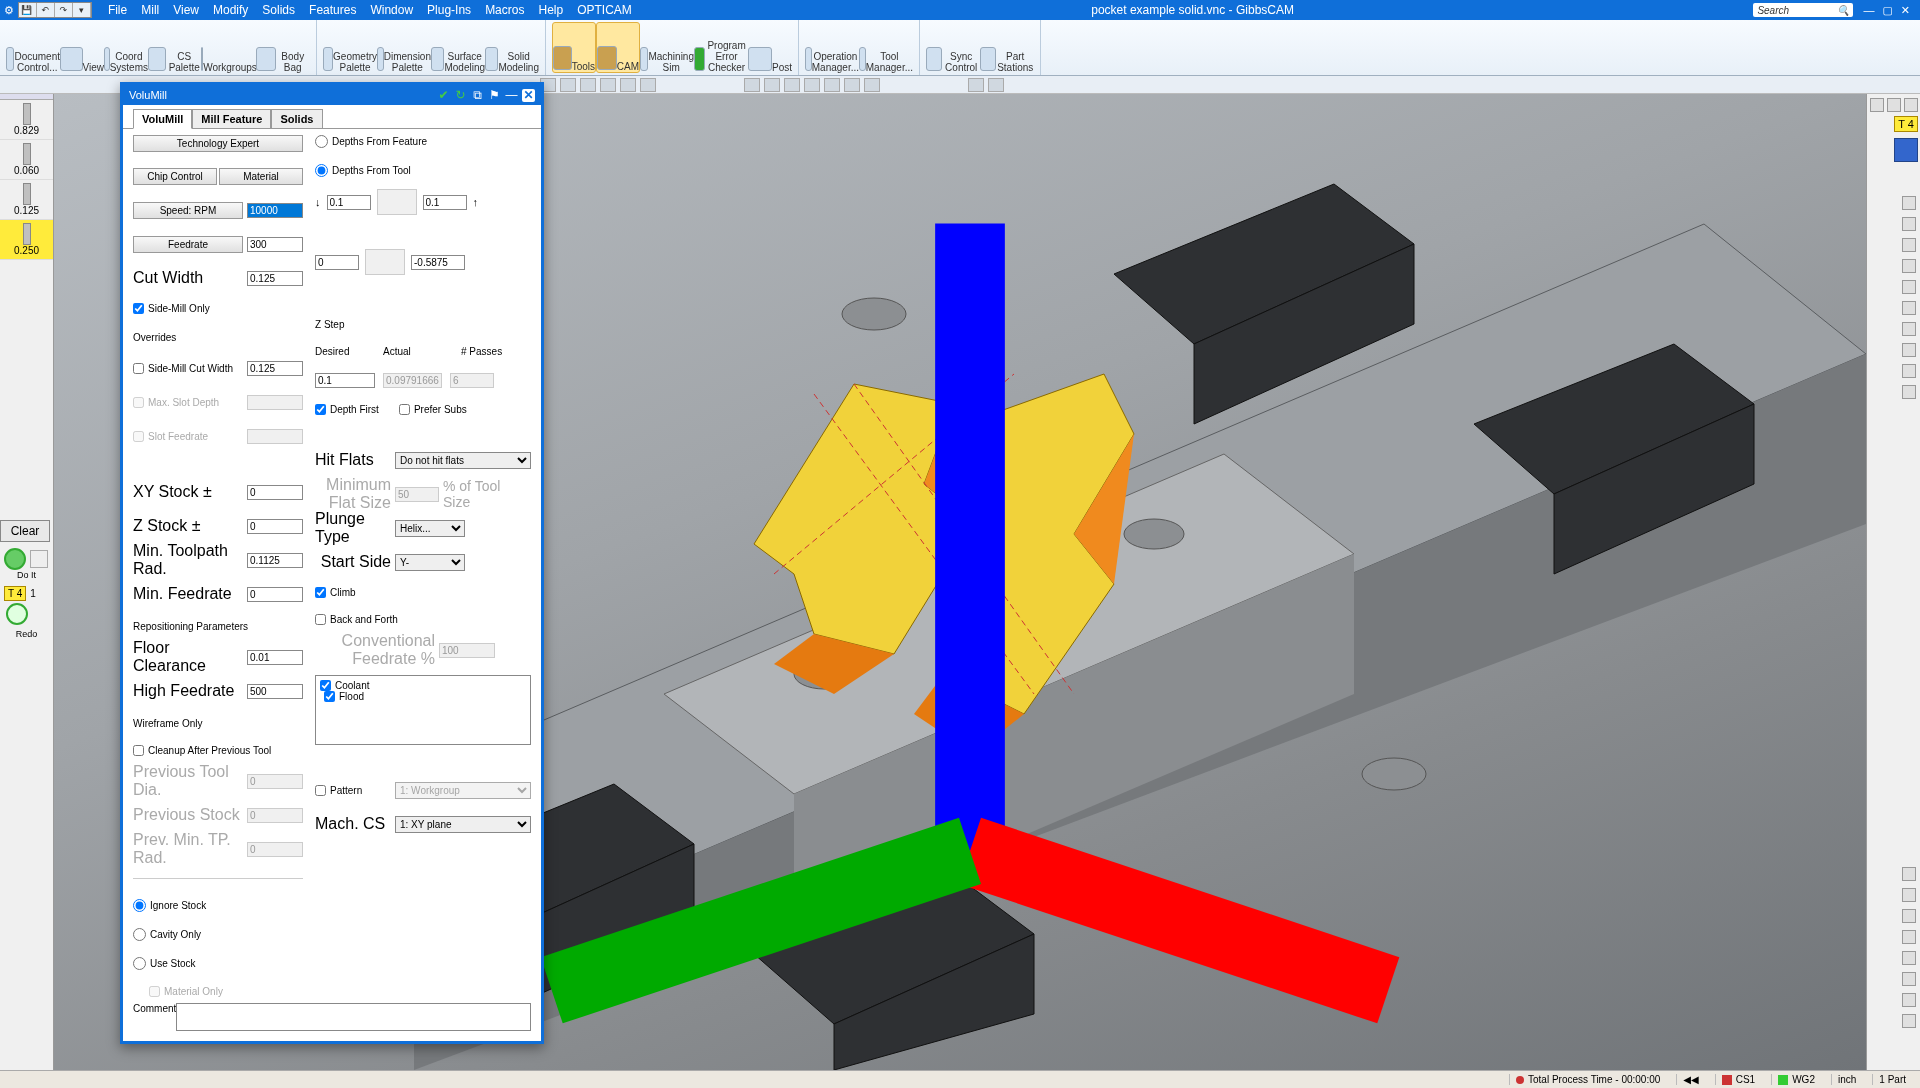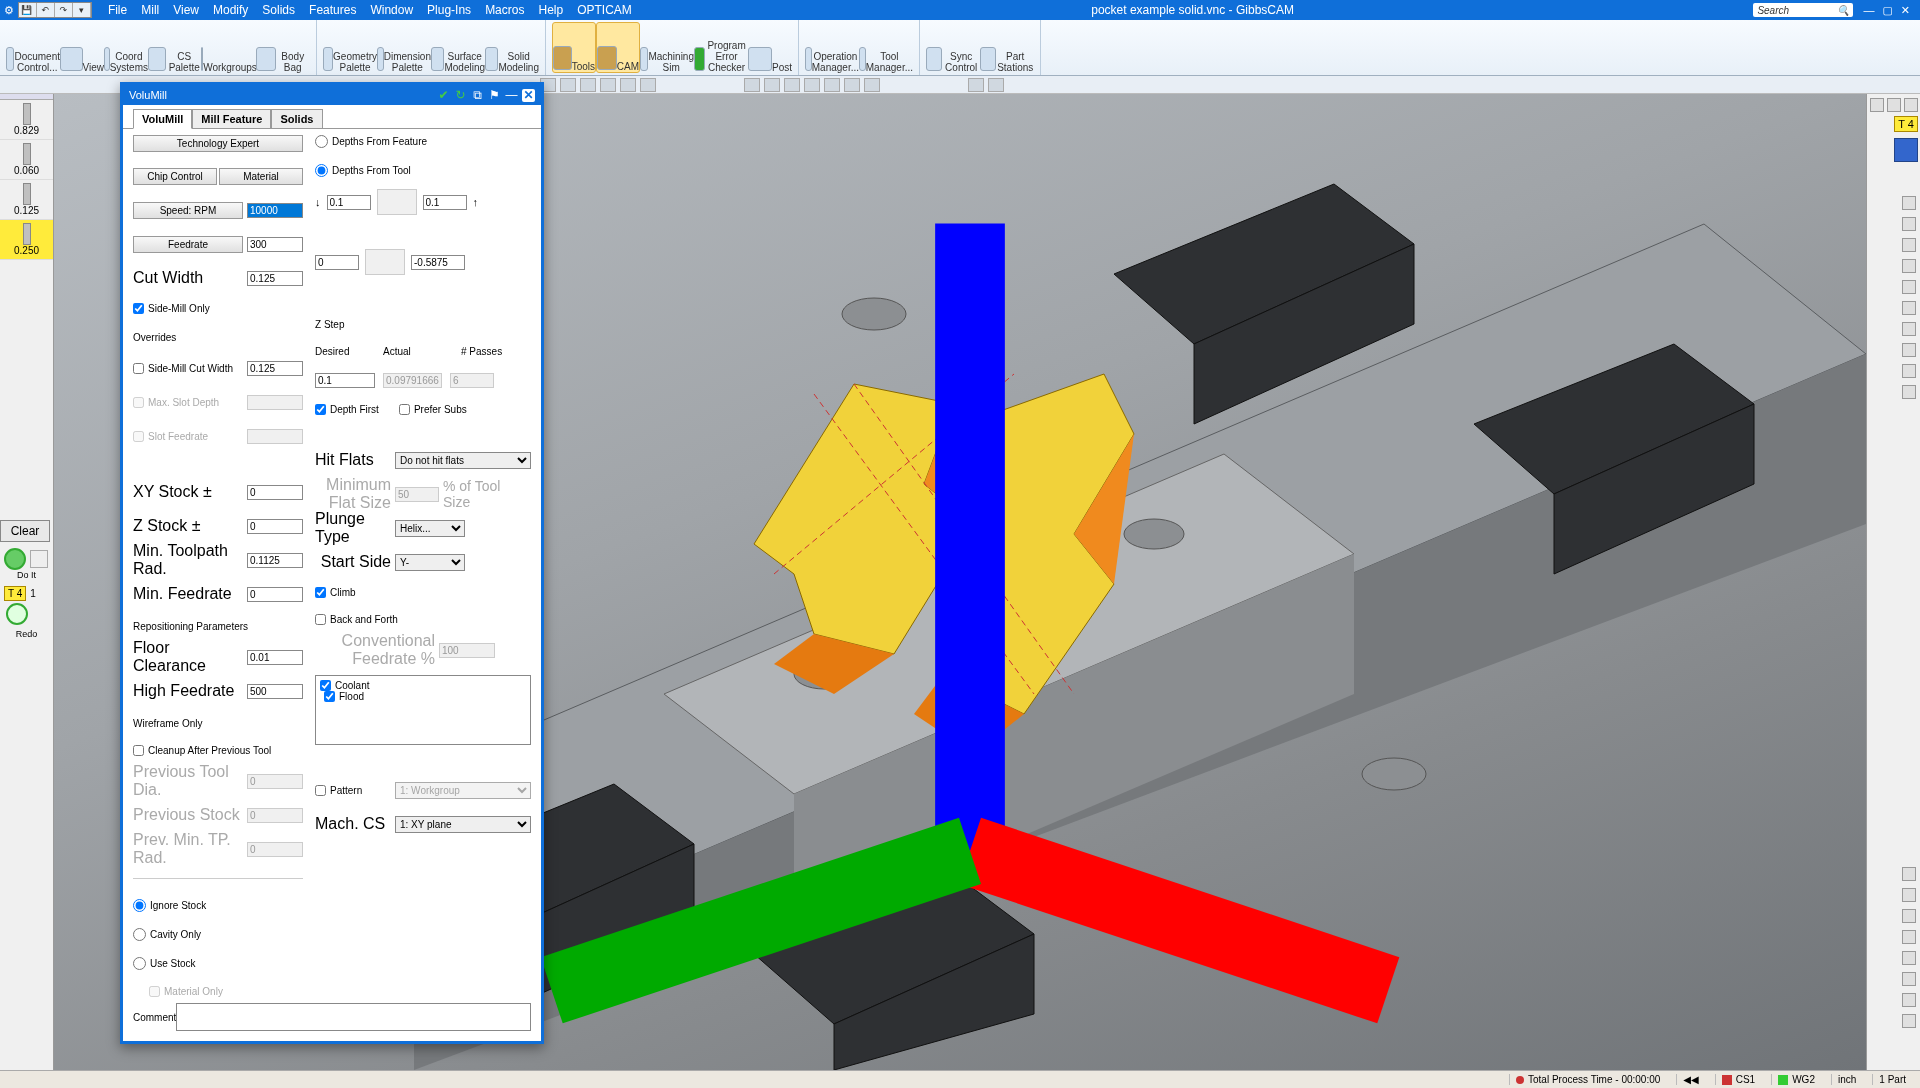--- a/index.html
+++ b/index.html
@@ -554,21 +554,21 @@
             <span>Pattern</span>
           </div>
           <select style="flex:1" disabled=""><option>1: Workgroup</option></select>
         </div>
       <div class="field-row">
           <label style="flex:0 0 76px">Mach. CS</label>
           <select style="flex:1"><option>1: XY plane</option></select>
         </div>
     </div>
   </div>
-  <div style="display:flex;align-items:center;gap:0;padding:0 10px 10px">
+  <div style="display:flex;align-items:flex-start;gap:0;padding:0 10px 10px">
     <label style="font-size:10px">Comment</label>
     <textarea style=""></textarea>
   </div>
 </div>
 
 <div class="statusbar">
   <div class="cell">
       <div class="dot"></div>
       <span>Total Process Time - 00:00:00</span>
     </div>

